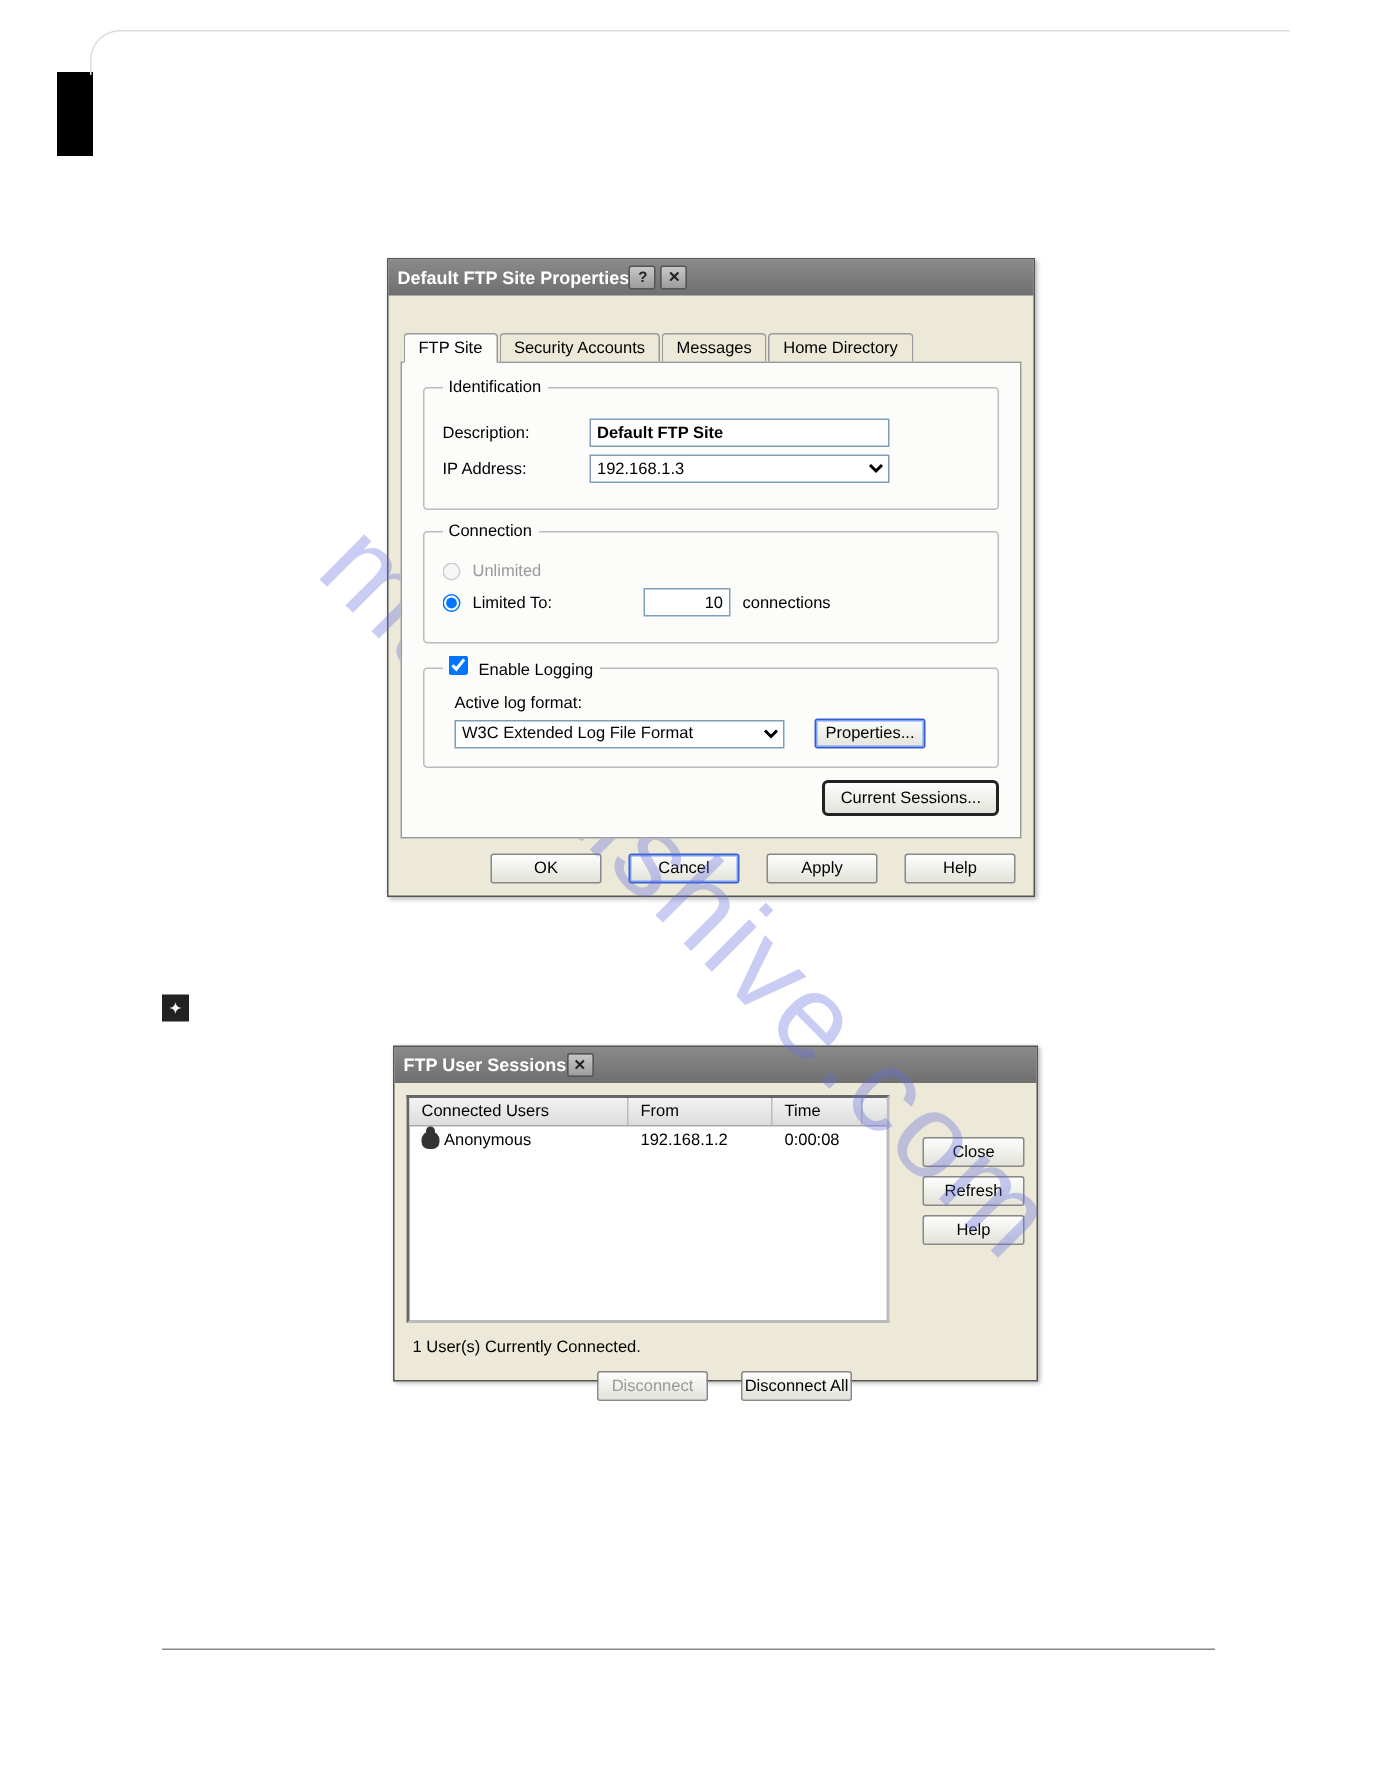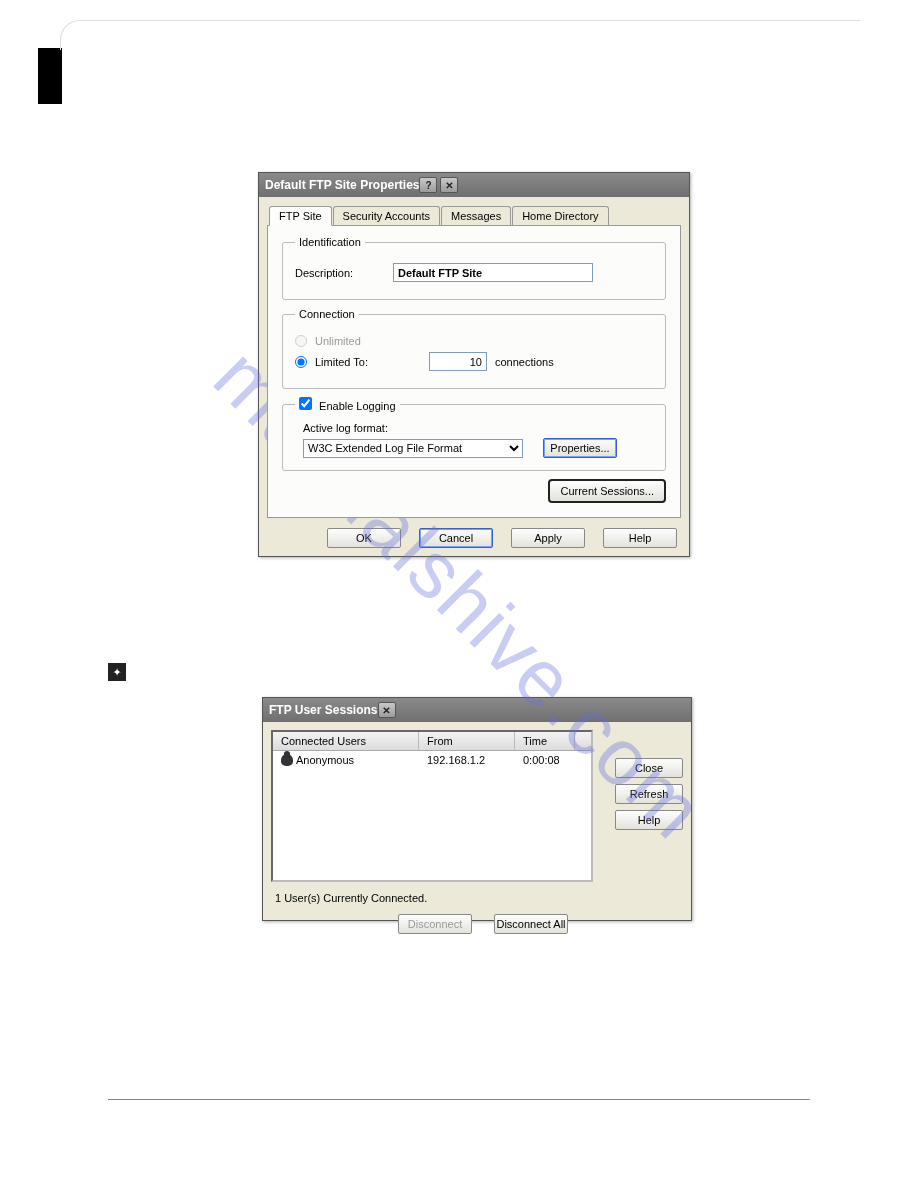--- a/index.html
+++ b/index.html
@@ -48,21 +48,21 @@
     width: 18px; height: 16px;
     background: linear-gradient(#c8c8c8,#9c9c9c);
     border: 1px solid #555;
     border-radius: 2px;
     color: #222;
     display: flex; align-items: center; justify-content: center;
     font-size: 10px; cursor: pointer;
   }
   .dialog-body { padding: 8px; }
 
-  .tabs { display: flex; gap: 1px; padding-left: 2px; }
+  .tabs { display: flex; gap: 1px; padding-left: 2px; margin-top: 16px; }
   .tab {
     background: #ece9d8;
     border: 1px solid #999;
     border-bottom: none;
     border-radius: 3px 3px 0 0;
     padding: 3px 9px;
     font-size: 11px;
     position: relative;
     bottom: -1px;
     cursor: pointer;
@@ -216,20 +216,26 @@
       <div class="tab">Security Accounts</div>
       <div class="tab">Messages</div>
       <div class="tab">Home Directory</div>
     </div>
     <div class="panel">
       <fieldset>
         <legend>Identification</legend>
         <div class="row">
           <span class="lbl">Description:</span>
           <input type="text" style="width: 200px; font-weight: bold;" value="Default FTP Site">
+        </div>
+        <div class="row">
+          <span class="lbl">IP Address:</span>
+          <select style="width:200px">
+            <option>192.168.1.3</option>
+          </select>
         </div>
       </fieldset>
 
       <fieldset>
         <legend>Connection</legend>
         <div class="row">
           <input type="radio" class="radio" disabled="" style="">
           <span style="color:#999">Unlimited</span>
         </div>
         <div class="row">

